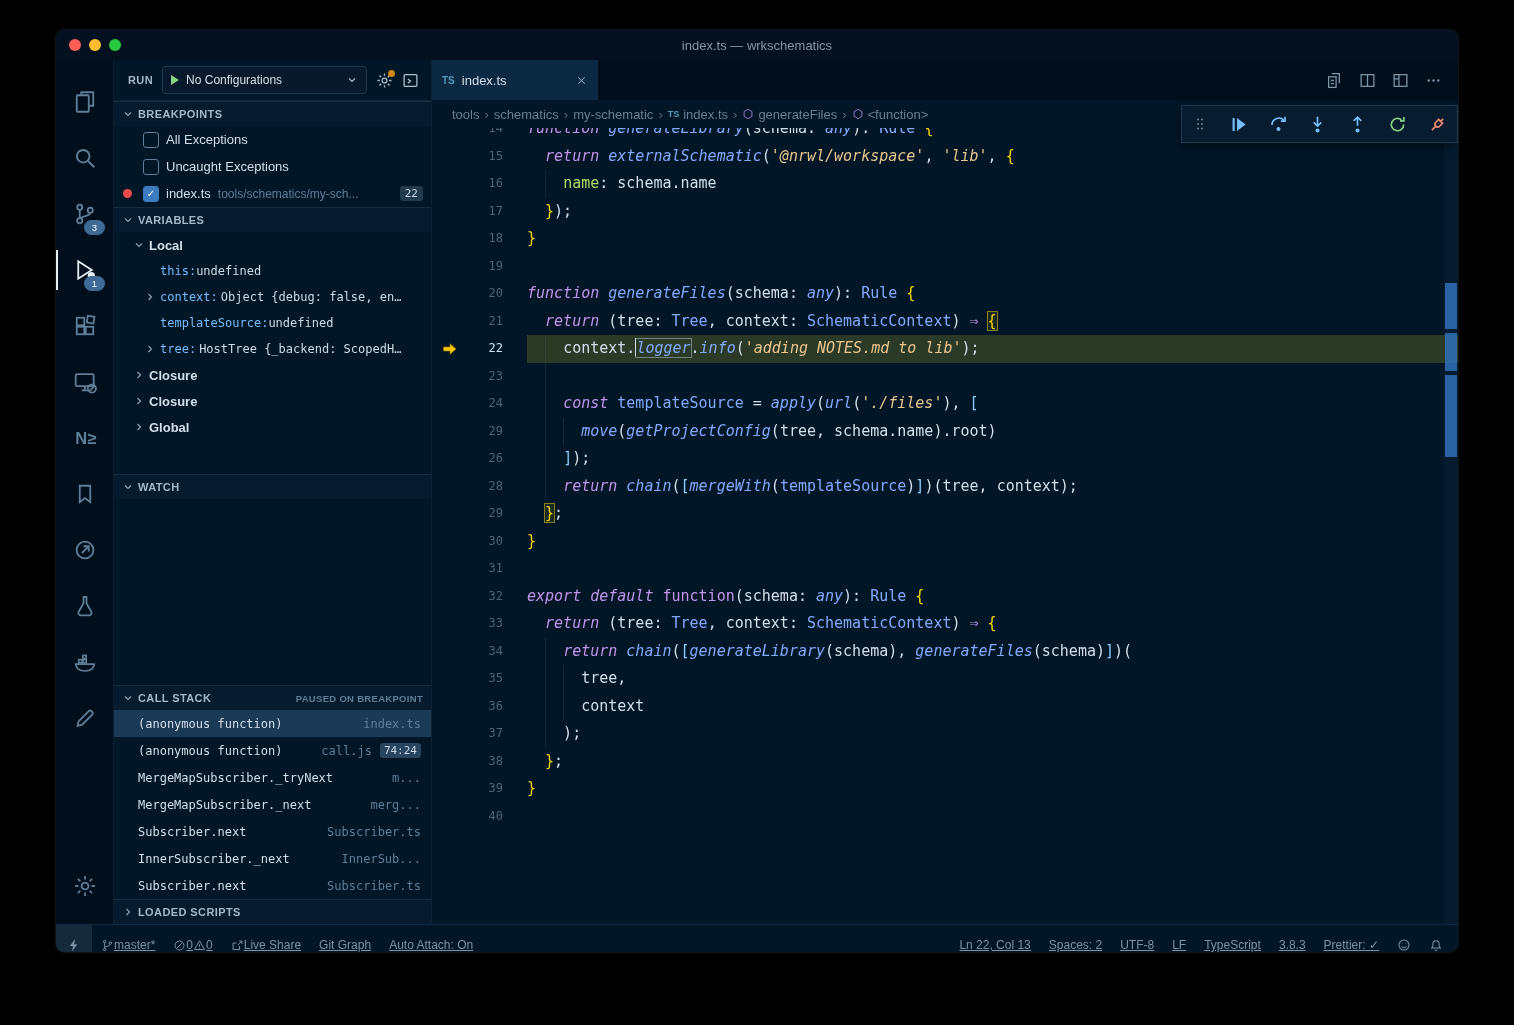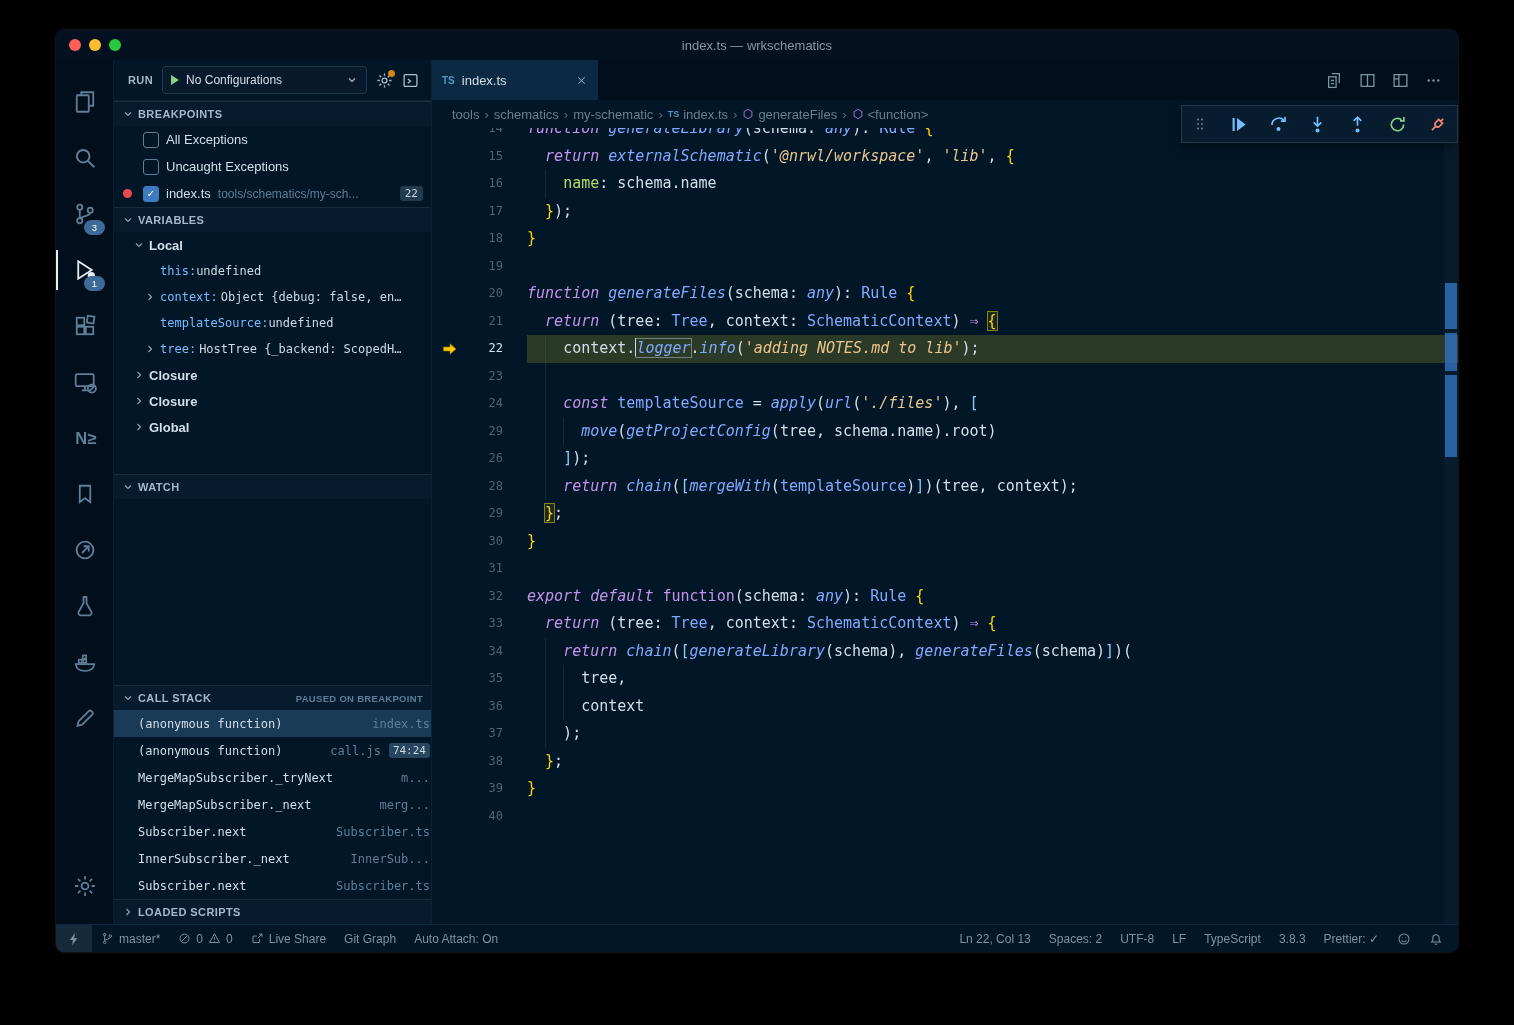--- a/index.html
+++ b/index.html
@@ -43,21 +43,21 @@
   .badge{background:rgba(95,126,151,.35);color:#cdd9e5;font-size:11px;border-radius:3px;padding:1px 5px;margin-right:8px;flex:none;font-family:"DejaVu Sans Mono",monospace;}
   
   .scope-row{height:26px;display:flex;align-items:center;padding-left:18px;gap:3px;font-weight:bold;cursor:pointer;}
   .var-row{height:26px;display:flex;align-items:center;padding-left:46px;font-family:"DejaVu Sans Mono",monospace;font-size:12px;white-space:nowrap;overflow:hidden;cursor:pointer;}
   .var-row.expandable{padding-left:29px;gap:3px;}
   .var-name{color:#75beff;flex:none;}
   .var-val{color:#cdd9e5;overflow:hidden;text-overflow:ellipsis;}
   .vars-spacer{height:34px;flex:none;}
   .watch-empty{flex:1;min-height:20px;}
   
-  .cs-row{height:27px;display:flex;align-items:center;padding:0 1px 0 24px;font-family:"DejaVu Sans Mono",monospace;font-size:12px;cursor:pointer;gap:8px;}
+  .cs-row{height:27px;display:flex;align-items:center;padding:0 10px 0 24px;font-family:"DejaVu Sans Mono",monospace;font-size:12px;cursor:pointer;gap:8px;}
   .cs-row.selected{background:rgba(66,113,158,.4);}
   .cs-name{color:#d6deeb;white-space:nowrap;overflow:hidden;text-overflow:ellipsis;flex:1;}
   .cs-file{color:#5f7e97;white-space:nowrap;flex:none;}
   .cs-badge{background:#27455e;color:#cdd9e5;font-size:11px;border-radius:3px;padding:1px 4px;flex:none;}
   
   .editor{flex:1;display:flex;flex-direction:column;min-width:0;position:relative;background:#011627;border-left:1px solid rgba(95,126,151,.12);}
   .tabbar{height:40px;flex:none;background:#010f1c;display:flex;align-items:stretch;}
   .tab{width:146px;background:#0b2942;display:flex;align-items:center;gap:7px;padding:0 10px;font-size:13px;color:#d6deeb;cursor:pointer;flex:none;}
   .ts-mini{color:#519aba;font-size:10px;font-weight:bold;flex:none;}
   .tab-label{flex:1;}
@@ -96,21 +96,21 @@
   .tk-bm{color:#ffd602;outline:1px solid rgba(255,214,2,.55);background:rgba(255,214,2,.1)}
   .tk-br{color:#87cefa}
   .tk-w{outline:1px solid rgba(186,203,219,.5)}
   .tk-cur{display:inline-block;width:0;height:1.15em;border-left:1.5px solid #dde5ee;vertical-align:-.18em}
   .ruler{position:absolute;right:0;top:0;bottom:0;width:14px;background:rgba(127,151,169,.05);}
   .ruler-mark{position:absolute;left:1px;right:1px;background:rgba(47,111,183,.85);}
   
   .statusbar{height:27px;flex:none;display:flex;align-items:center;background:#011627;border-top:1px solid #0b2942;font-size:12px;color:#7b93a6;}
   .sb-left,.sb-right{display:flex;align-items:center;height:100%;}
   .sb-right{margin-left:auto;padding-right:6px;}
-  .sb-item{display:flex;align-items:center;gap:5px;padding:0 9px;height:100%;cursor:pointer;white-space:nowrap;}
+  .sb-item{display:flex;align-items:flex-end;padding:0 9px;height:100%;cursor:pointer;white-space:nowrap;text-decoration:underline;}
   .sb-remote{background:rgba(128,148,165,.16);width:36px;justify-content:center;padding:0;}
   svg{display:block;}
 </style>
 </head>
 <body>
 
 <div class="window">
 
   <div class="titlebar">
     <div class="traffic">

